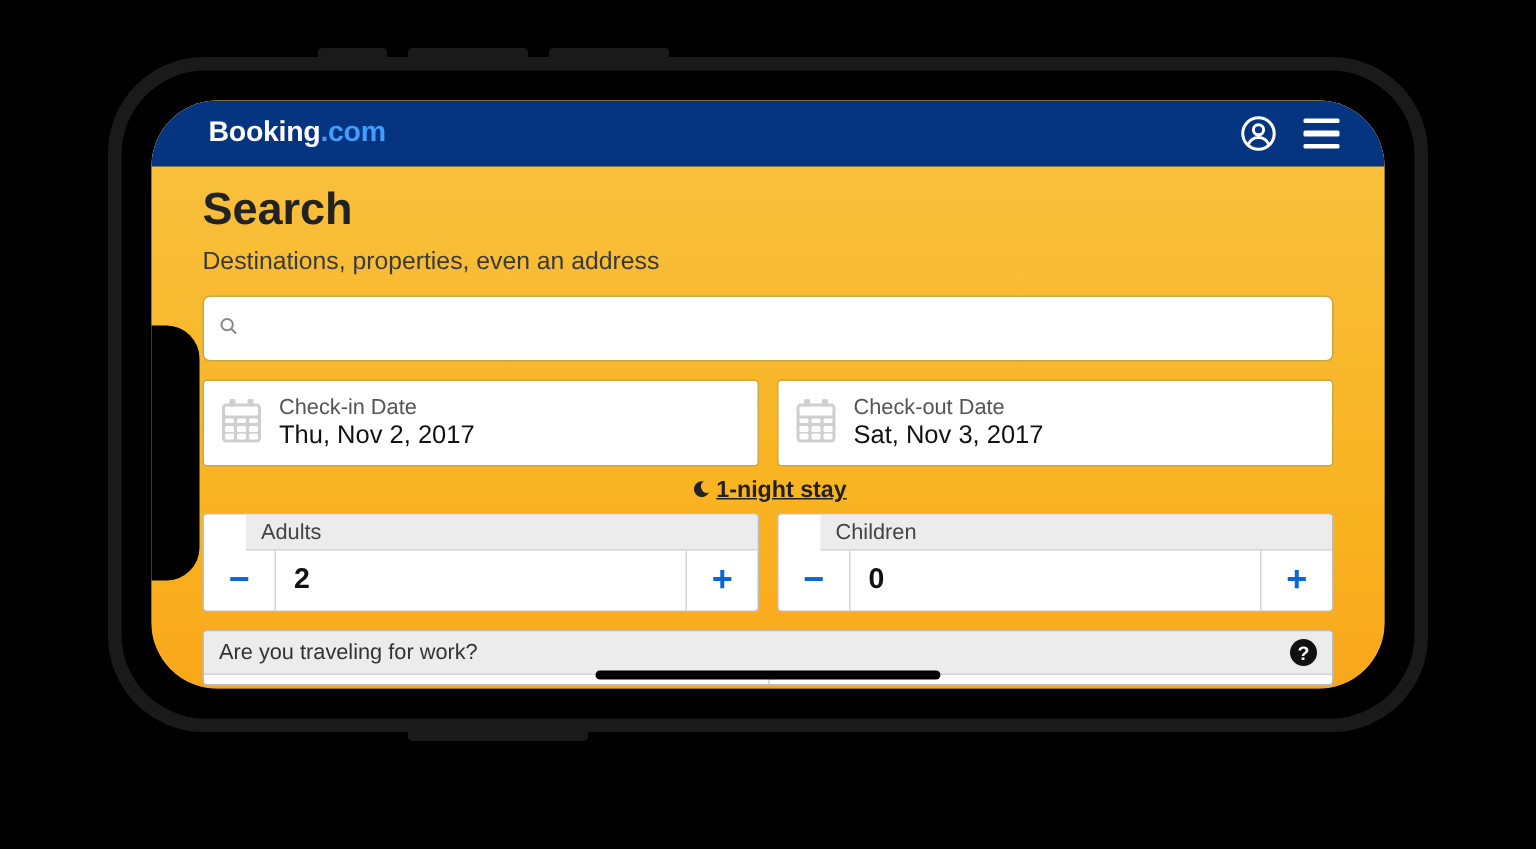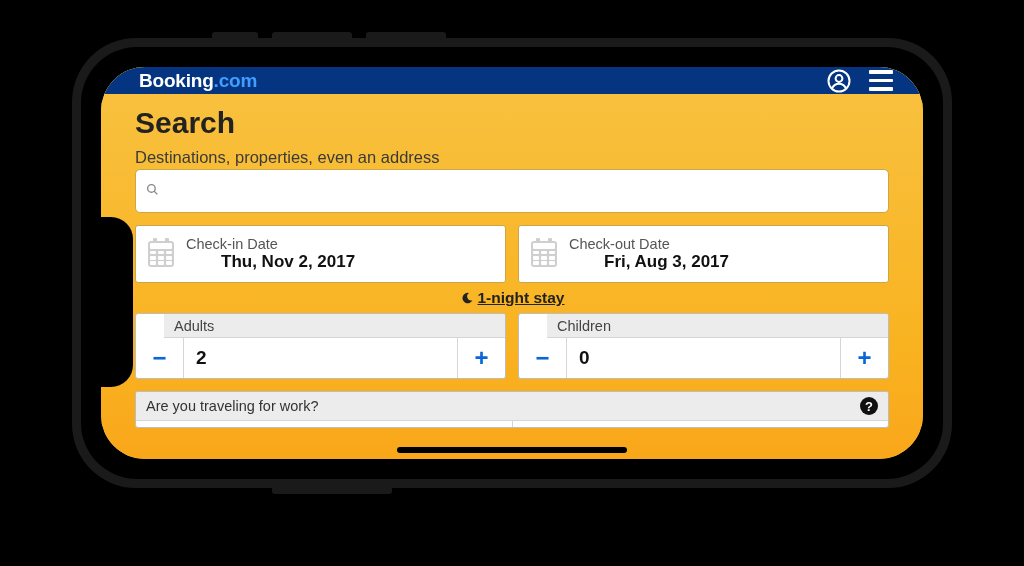--- a/index.html
+++ b/index.html
@@ -58,21 +58,21 @@
   .btn-top-c { position:absolute; top:-6px; left:294px;  width:80px; height:6px; background:#1a1a1a; border-radius:3px 3px 0 0;}
   .btn-bot-a { position:absolute; bottom:-6px; left:200px; width:120px; height:6px; background:#1a1a1a; border-radius:0 0 3px 3px;}
 
   
   .screen {
     position: absolute;
     inset: 0;
     background: linear-gradient(#f8c241, #f9b321 70%, #f9a71a);
   }
   .header {
-    height: 27px;
+    height: 44px;
     background: #053580;
     display: flex;
     align-items: center;
     padding: 0 28px 0 38px;
     color: #fff;
   }
   .logo { font-weight: 700; font-size: 19px; letter-spacing: -0.2px; }
   .logo .b1 { color: #ffffff; }
   .logo .b2 { color: #3f9eff; }
   .header-spacer { flex: 1; }
@@ -83,21 +83,21 @@
     margin-left: 14px;
   }
   .hamburger { display:flex; flex-direction:column; gap:5px; }
   .hamburger span { display:block; width:24px; height:3.5px; background:#fff; border-radius:1px; }
 
   .content {
     padding: 12px 34px 0 34px;
     color: #1a1a1a;
   }
   h1.title { font-size: 30px; font-weight: 700; color:#222; margin-bottom: 8px; }
-  .subtitle { font-size: 16.5px; color:#3a3a3a; margin-bottom: 2px; }
+  .subtitle { font-size: 16.5px; color:#3a3a3a; margin-bottom: 13px; }
 
   .search-box {
     background:#fff;
     border:1px solid #c9a648;
     border-radius:5px;
     height:44px;
     display:flex; align-items:center;
     padding:0 10px;
     margin-bottom: 12px;
   }
@@ -128,21 +128,21 @@
     position:relative;
   }
   .cal-icon::before, .cal-icon::after {
     content:""; position:absolute; top:-3px; width:4px; height:5px; background:#cfcfcf; border-radius:1px;
   }
   .cal-icon::before { left:5px; }
   .cal-icon::after  { right:5px; }
   .cal-icon span:first-child { grid-column:1/-1; background:#fff; border-radius:1px;}
   .cal-icon span { background:#fff; border-radius:1px;}
   .date-text .lbl { font-size:14.5px; color:#555; }
-  .date-text .val { font-size:17px; font-weight:700; color:#111;margin-left:35px; }
+  .date-text .val { font-size:17px; font-weight:400; color:#111; }
 
   .nights { text-align:center; font-weight:700; font-size:15.5px; color:#222; margin:6px 0;text-decoration:underline; }
   .moon { display:inline-block; transform: translateY(2px) rotate(20deg); margin-right:4px; }
 
   .stepper {
     flex:1;
     background:#fff;
     border:1px solid #bdbdbd;
     border-radius:3px;
     overflow:hidden;
@@ -279,21 +279,21 @@
                     <span></span>
                     <span></span>
                     <span></span>
                     <span></span>
                     <span></span>
                     <span></span>
                     <span></span>
                 </div>
                 <div class="date-text">
                   <div class="lbl">Check-out Date</div>
-                  <div class="val">Fri, Aug 3, 2017</div>
+                  <div class="val">Sat, Nov 3, 2017</div>
                 </div>
               </div>
             </div>
 
             <div class="nights">
               <span class="moon">
                 <svg width="14" height="14" viewBox="0 0 24 24">
                     <path fill="#222" d="M21 12.8A9 9 0 1 1 11.2 3a7 7 0 0 0 9.8 9.8z"></path>
                   </svg>
               </span><span>1-night stay</span>

